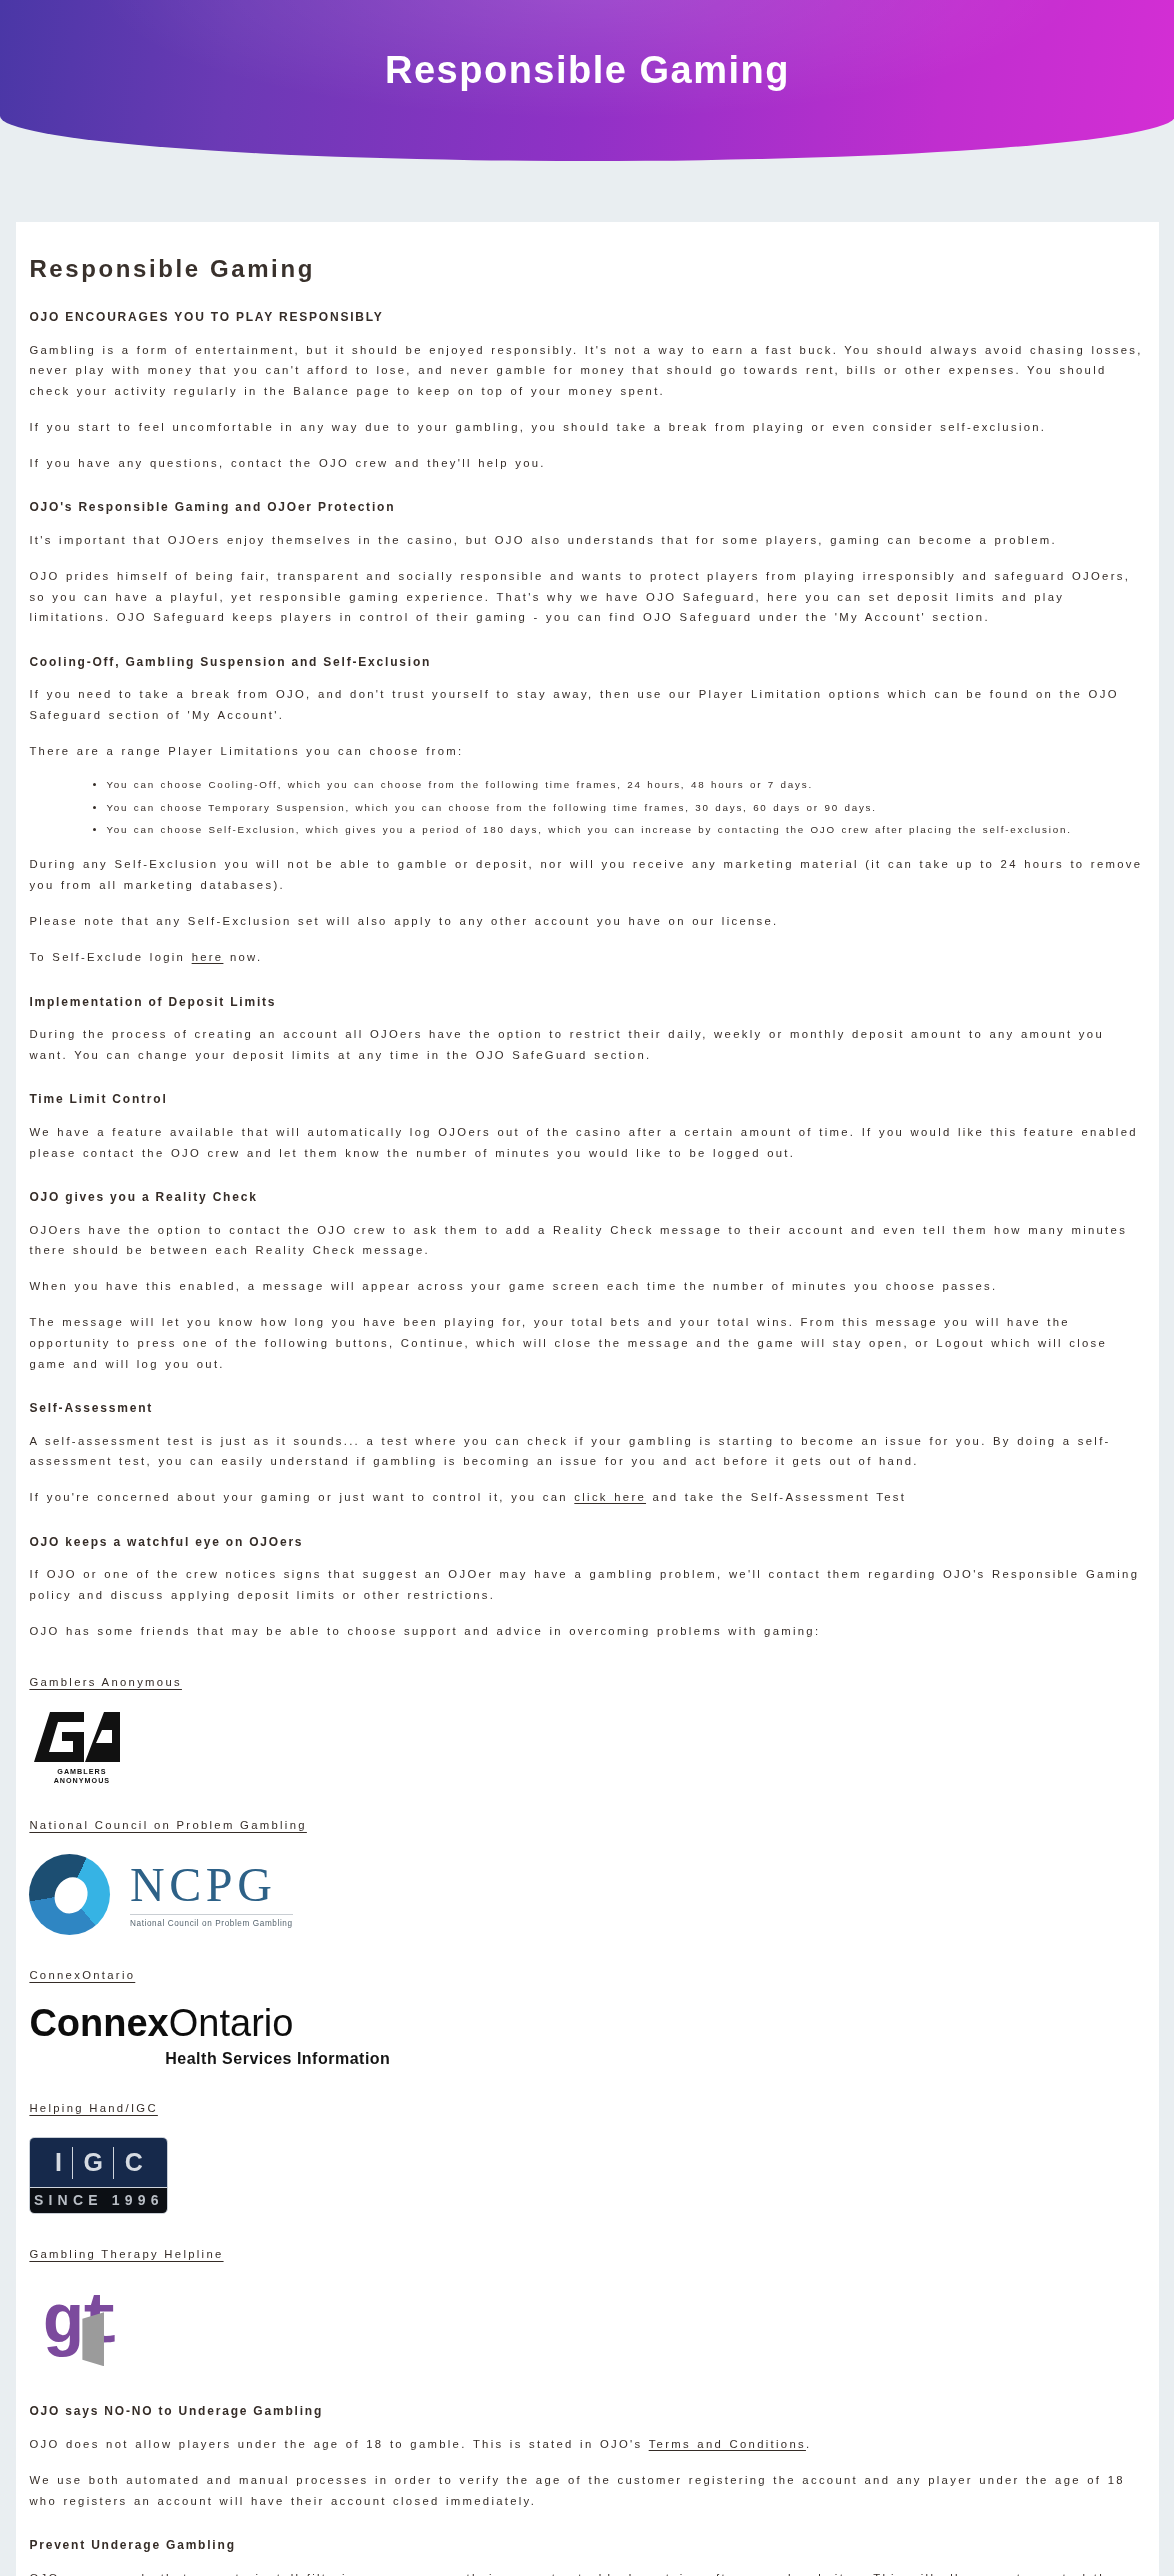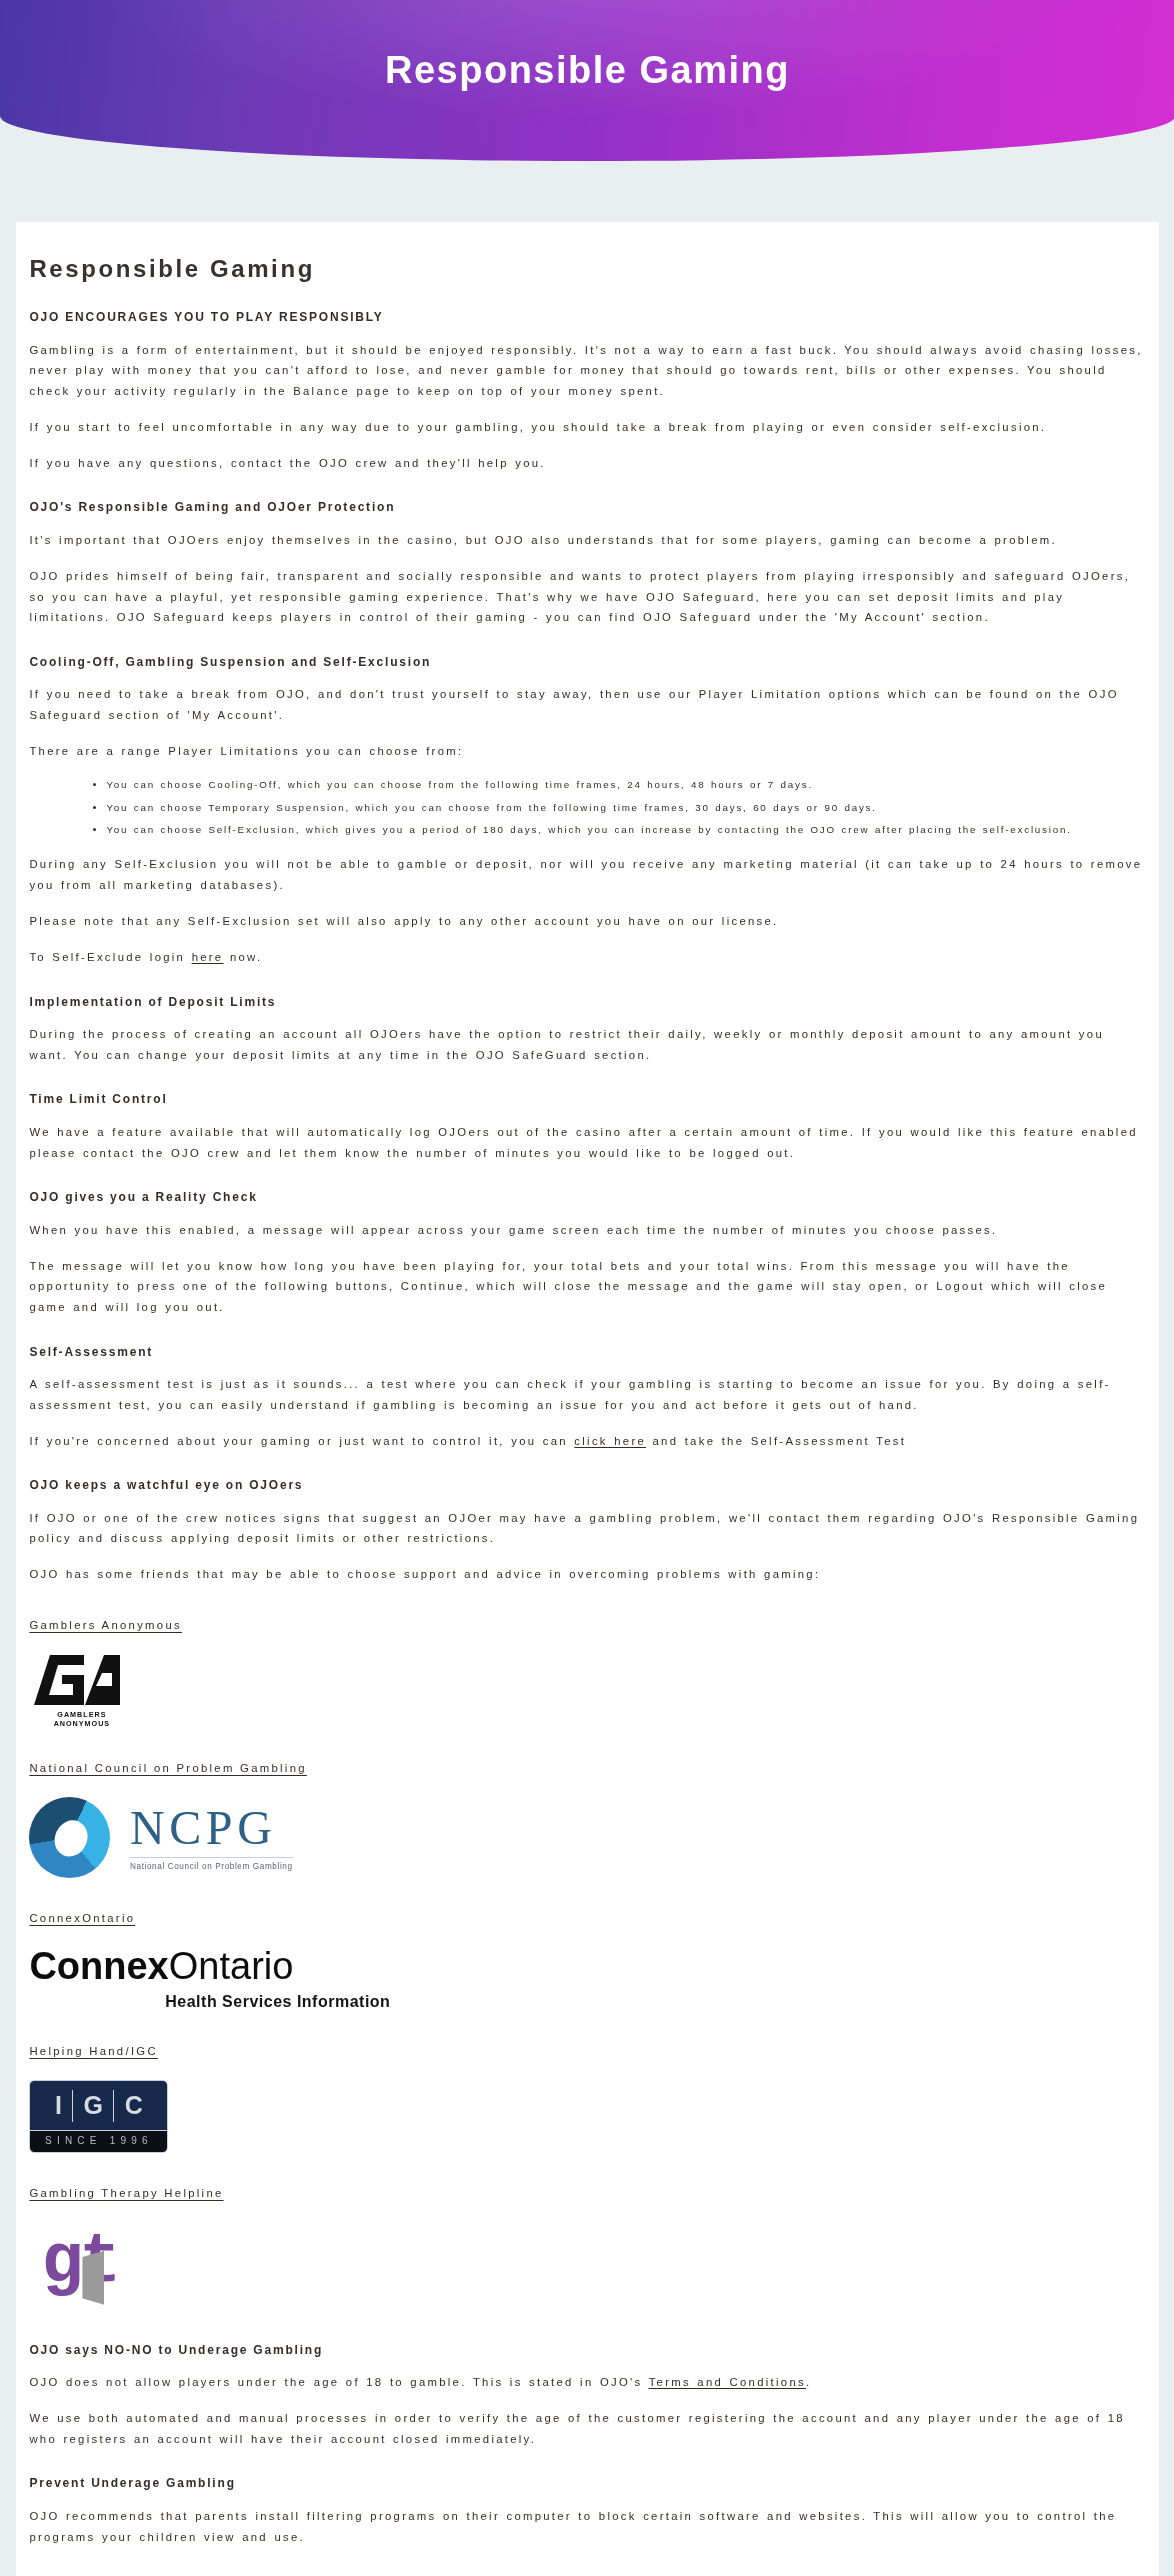--- a/index.html
+++ b/index.html
@@ -57,21 +57,21 @@
   .cx-row{font-size:38px;line-height:1;color:#0d0d0d;white-space:nowrap;}
   .cx-bold{font-weight:700;}
   .cx-light{font-weight:400;}
   .cx-tag{text-align:right;font-weight:700;font-size:16px;margin-top:8.2px;color:#141414;letter-spacing:0.5px;}
 
   
   .logo-igc{width:137px;border-radius:5.2px;overflow:hidden;border:1px solid #c8ced6;}
   .igc-top{display:flex;align-items:center;justify-content:center;background:#16294b;height:49px;}
   .igc-letter{font-weight:700;font-size:25px;color:#d6dbe2;}
   .igc-bar{width:1px;height:32px;background:#cfd5dd;margin:0 10.3px;}
-  .igc-bottom{background:#0c0f14;color:#b9bec5;font-size:10px;font-weight:400;letter-spacing:5.2px;
+  .igc-bottom{background:#0c0f14;color:#b9bec5;font-size:14px;font-weight:700;letter-spacing:5.2px;
               text-align:center;padding:4.1px 0 5.2px 0;border-top:1.5px solid #cfd5dd;}
 
   
   .logo-gt{position:relative;width:124px;height:88px;}
   .gt-text{font-family:Liberation Mono, monospace;font-size:70px;font-weight:700;color:#7c4a9d;
            letter-spacing:-4.1px;line-height:82px;display:inline-block;margin-left:12px;}
   .gt-door{position:absolute;left:53px;top:29px;width:21.6px;height:54px;background:#9b9b9b;
            clip-path:polygon(100% 0,100% 100%,0 88%,0 12%);}
 </style>
 </head>
@@ -108,20 +108,21 @@
     <p class="para">Please note that any Self-Exclusion set will also apply to any other account you have on our license.</p>
     <p class="para"><span>To Self-Exclude login </span><a href="#" class="lnk">here</a><span> now.</span></p>
 
     <h3 class="sec">Implementation of Deposit Limits</h3>
     <p class="para">During the process of creating an account all OJOers have the option to restrict their daily, weekly or monthly deposit amount to any amount you want. You can change your deposit limits at any time in the OJO SafeGuard section.</p>
 
     <h3 class="sec">Time Limit Control</h3>
     <p class="para">We have a feature available that will automatically log OJOers out of the casino after a certain amount of time. If you would like this feature enabled please contact the OJO crew and let them know the number of minutes you would like to be logged out.</p>
 
     <h3 class="sec">OJO gives you a Reality Check</h3>
+    <p class="para">OJOers have the option to contact the OJO crew to ask them to add a Reality Check message to their account and even tell them how many minutes there should be between each Reality Check message.</p>
     <p class="para">When you have this enabled, a message will appear across your game screen each time the number of minutes you choose passes.</p>
     <p class="para">The message will let you know how long you have been playing for, your total bets and your total wins. From this message you will have the opportunity to press one of the following buttons, Continue, which will close the message and the game will stay open, or Logout which will close game and will log you out.</p>
 
     <h3 class="sec">Self-Assessment</h3>
     <p class="para">A self-assessment test is just as it sounds... a test where you can check if your gambling is starting to become an issue for you. By doing a self-assessment test, you can easily understand if gambling is becoming an issue for you and act before it gets out of hand.</p>
     <p class="para"><span>If you're concerned about your gaming or just want to control it, you can </span><a href="#" class="lnk">click here</a><span> and take the Self-Assessment Test</span></p>
 
     <h3 class="sec">OJO keeps a watchful eye on OJOers</h3>
     <p class="para">If OJO or one of the crew notices signs that suggest an OJOer may have a gambling problem, we'll contact them regarding OJO's Responsible Gaming policy and discuss applying deposit limits or other restrictions.</p>
     <p class="para">OJO has some friends that may be able to choose support and advice in overcoming problems with gaming:</p>

